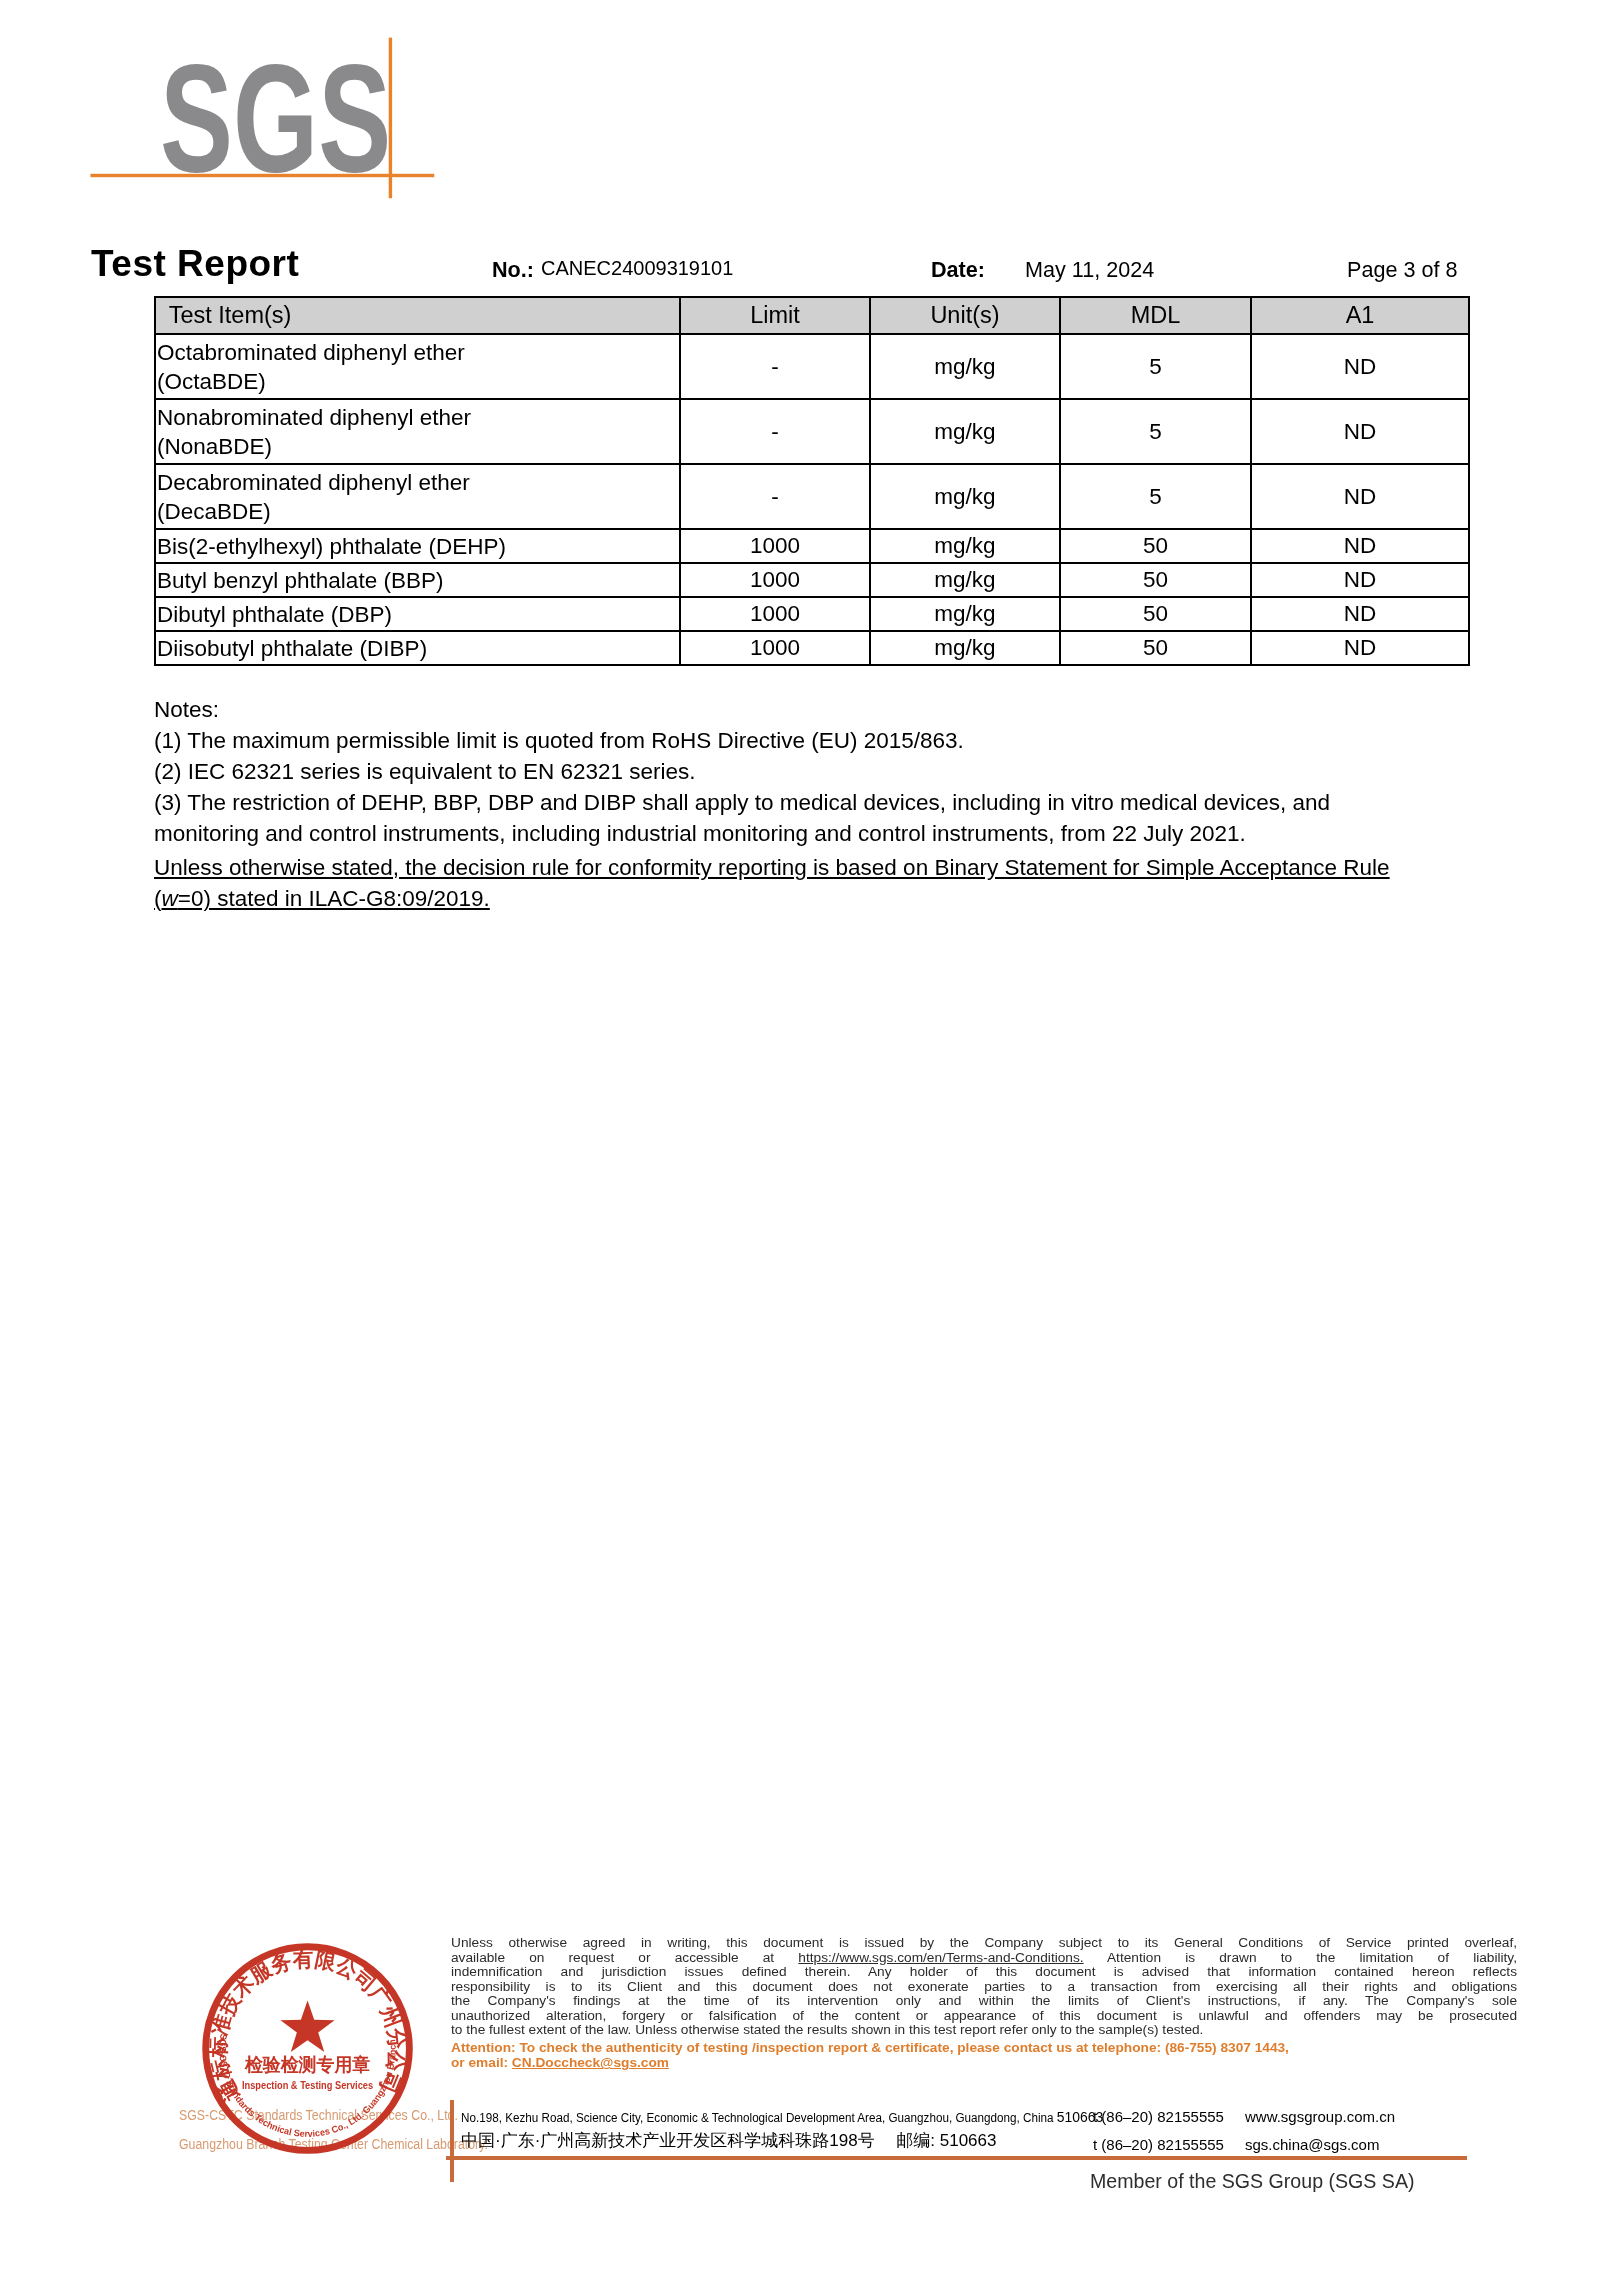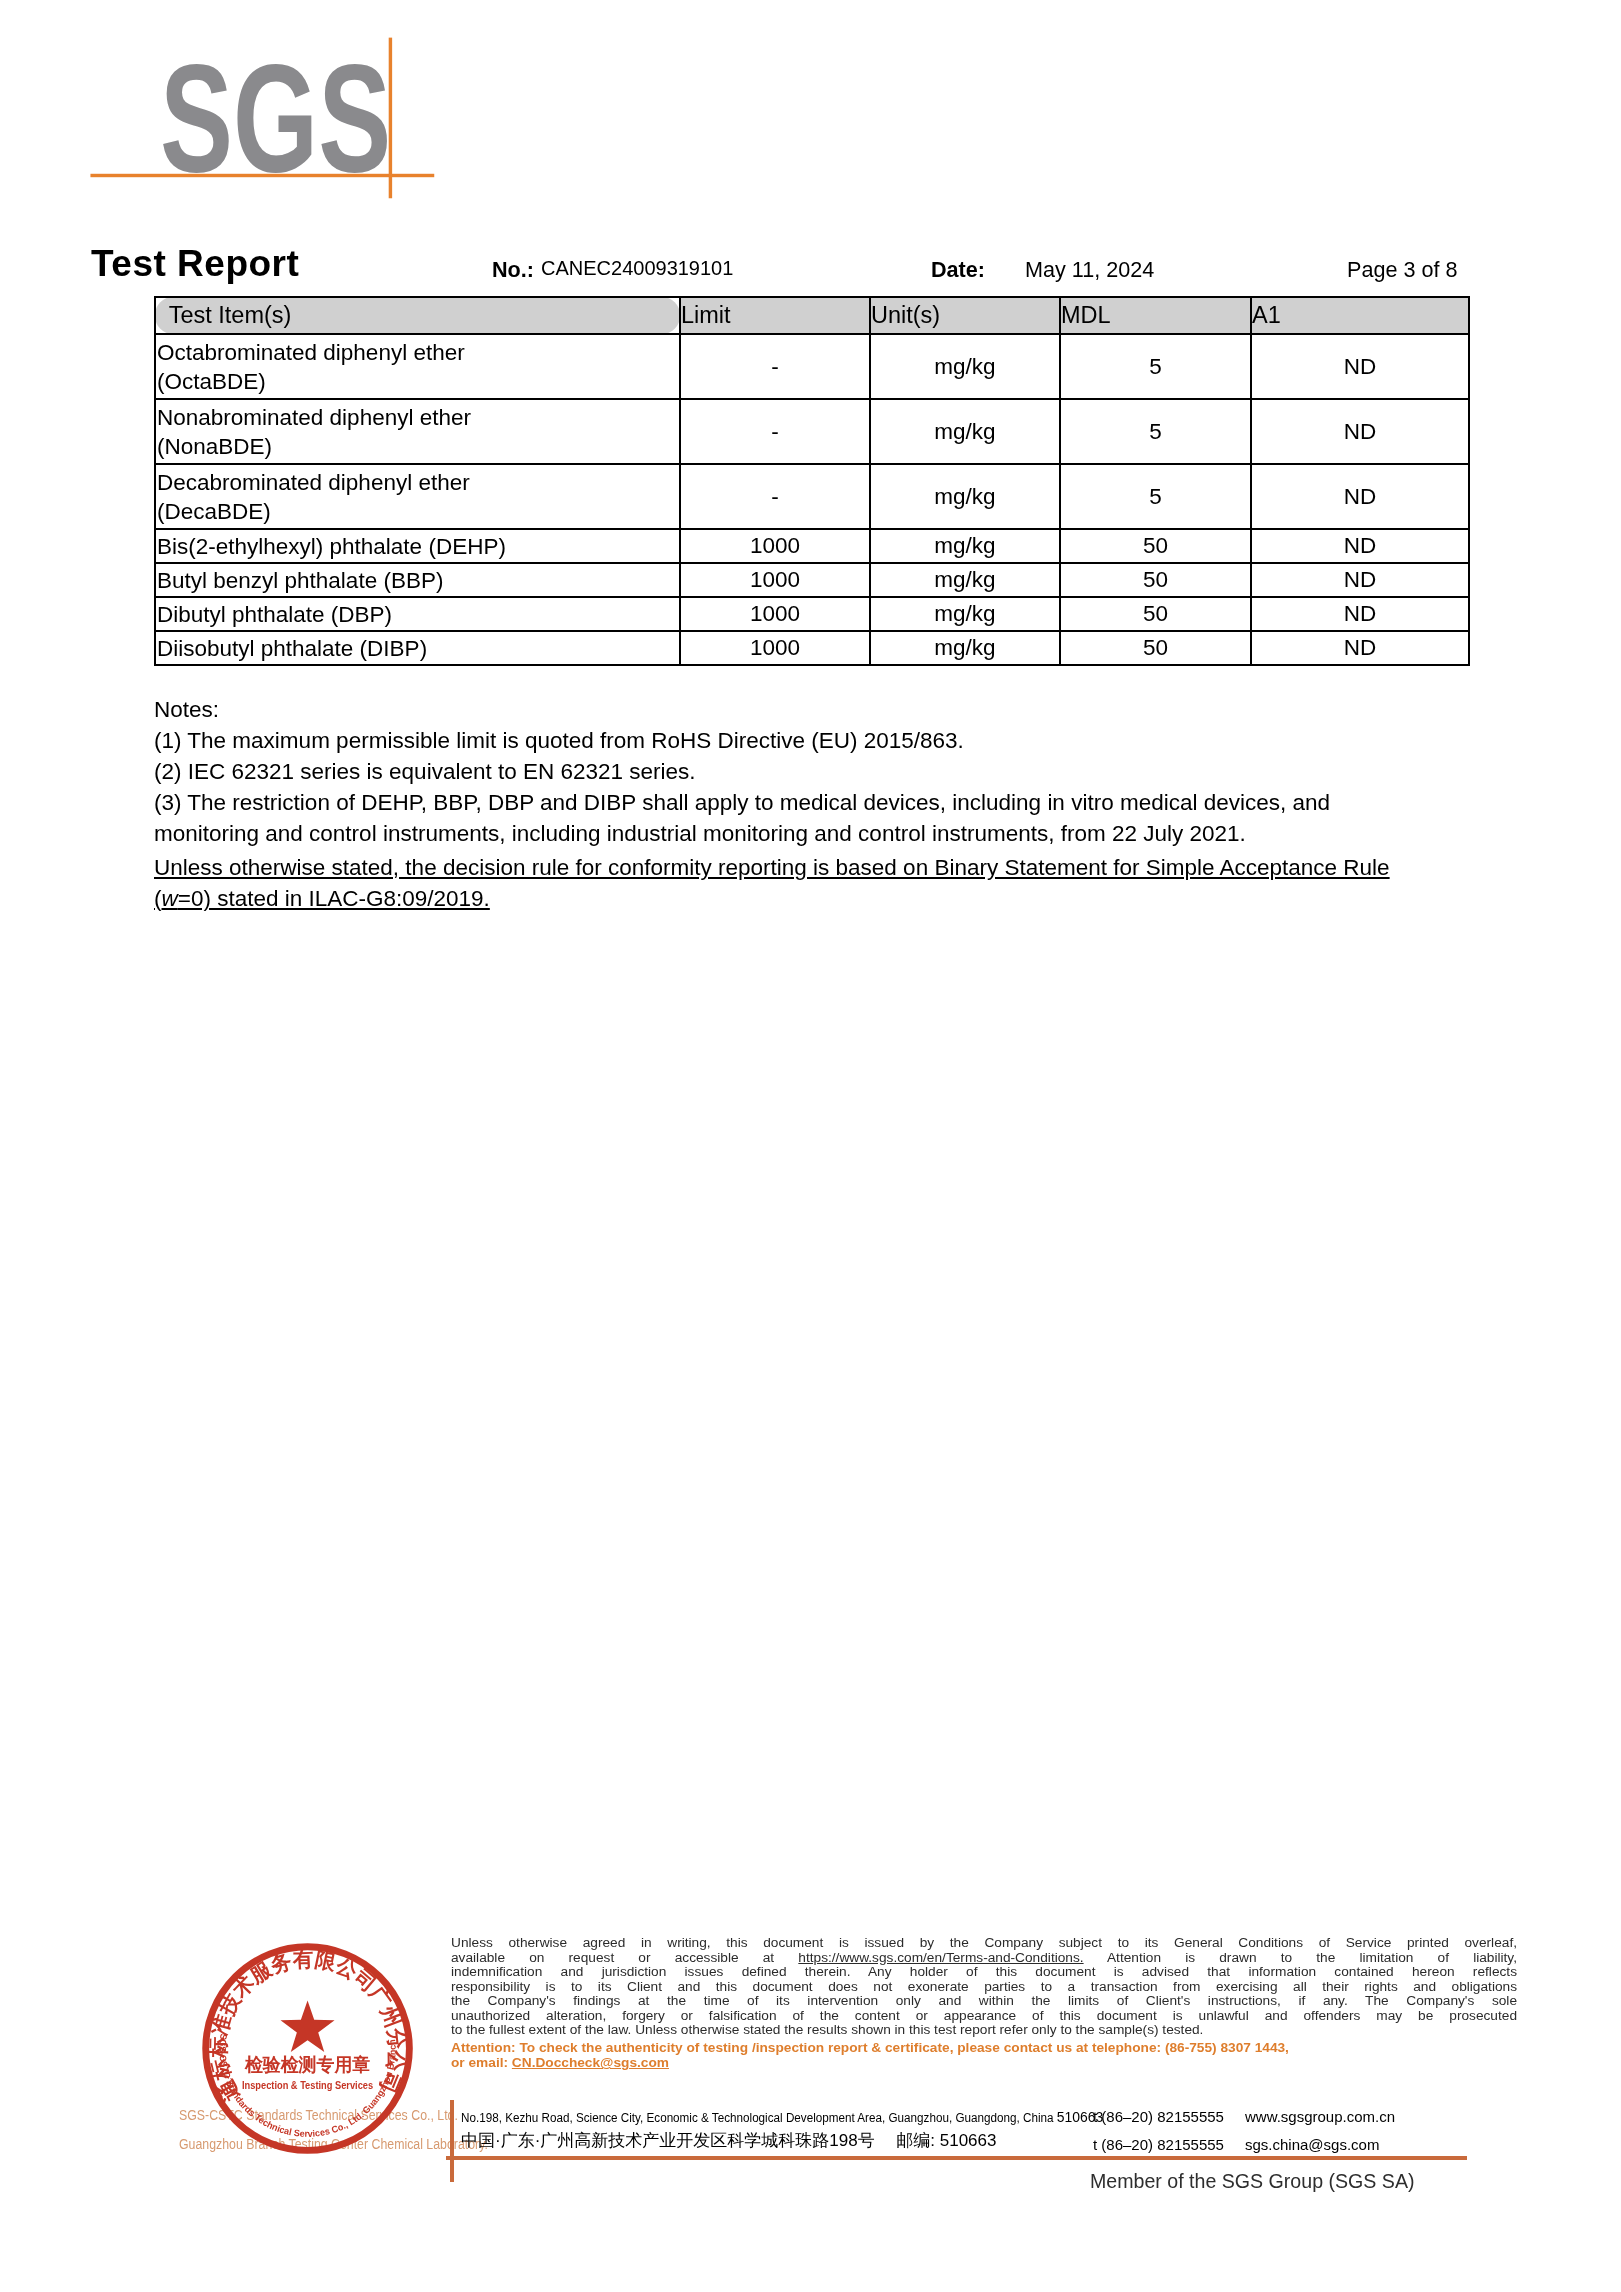--- a/index.html
+++ b/index.html
@@ -17,23 +17,23 @@
   .date-label{left:931px;top:257px;font-size:21.6px;font-weight:bold;}
   .date-value{left:1025px;top:257px;font-size:21.6px;}
   .page-num{left:1347px;top:257px;font-size:21.6px;}
   
   table.results{
     position:absolute;left:154px;top:296px;width:1314px;
     border-collapse:collapse;border:2.9px solid #000;table-layout:fixed;
   }
   table.results th{
     background:#d0d0d0;font-weight:normal;font-size:23.5px;height:35px;
-    border:2px solid #000;border-bottom:2.9px solid #000;text-align:left;padding:0;
-  }
-  table.results th.item-col{text-align:left;padding-left:12.7px;border-radius:18px;}
+    border:2px solid #000;border-bottom:2.9px solid #000;text-align:center;padding:0;
+  }
+  table.results th.item-col{text-align:left;padding-left:12.7px;}
   table.results td{
     border:2px solid #000;font-size:22.5px;text-align:center;padding:0;vertical-align:middle;
   }
   table.results td.item{text-align:left;padding-left:1px;white-space:pre-line;line-height:29px;}
   table.results tr.tall td{height:63px;}
   table.results tr.short td{height:32px;}
   
   .notes{position:absolute;left:154px;top:694px;width:1286px;font-size:22.5px;line-height:31px;}
   .notes-heading{font-weight:normal;}
   .decision-rule{margin-top:3px;text-decoration:underline;}

